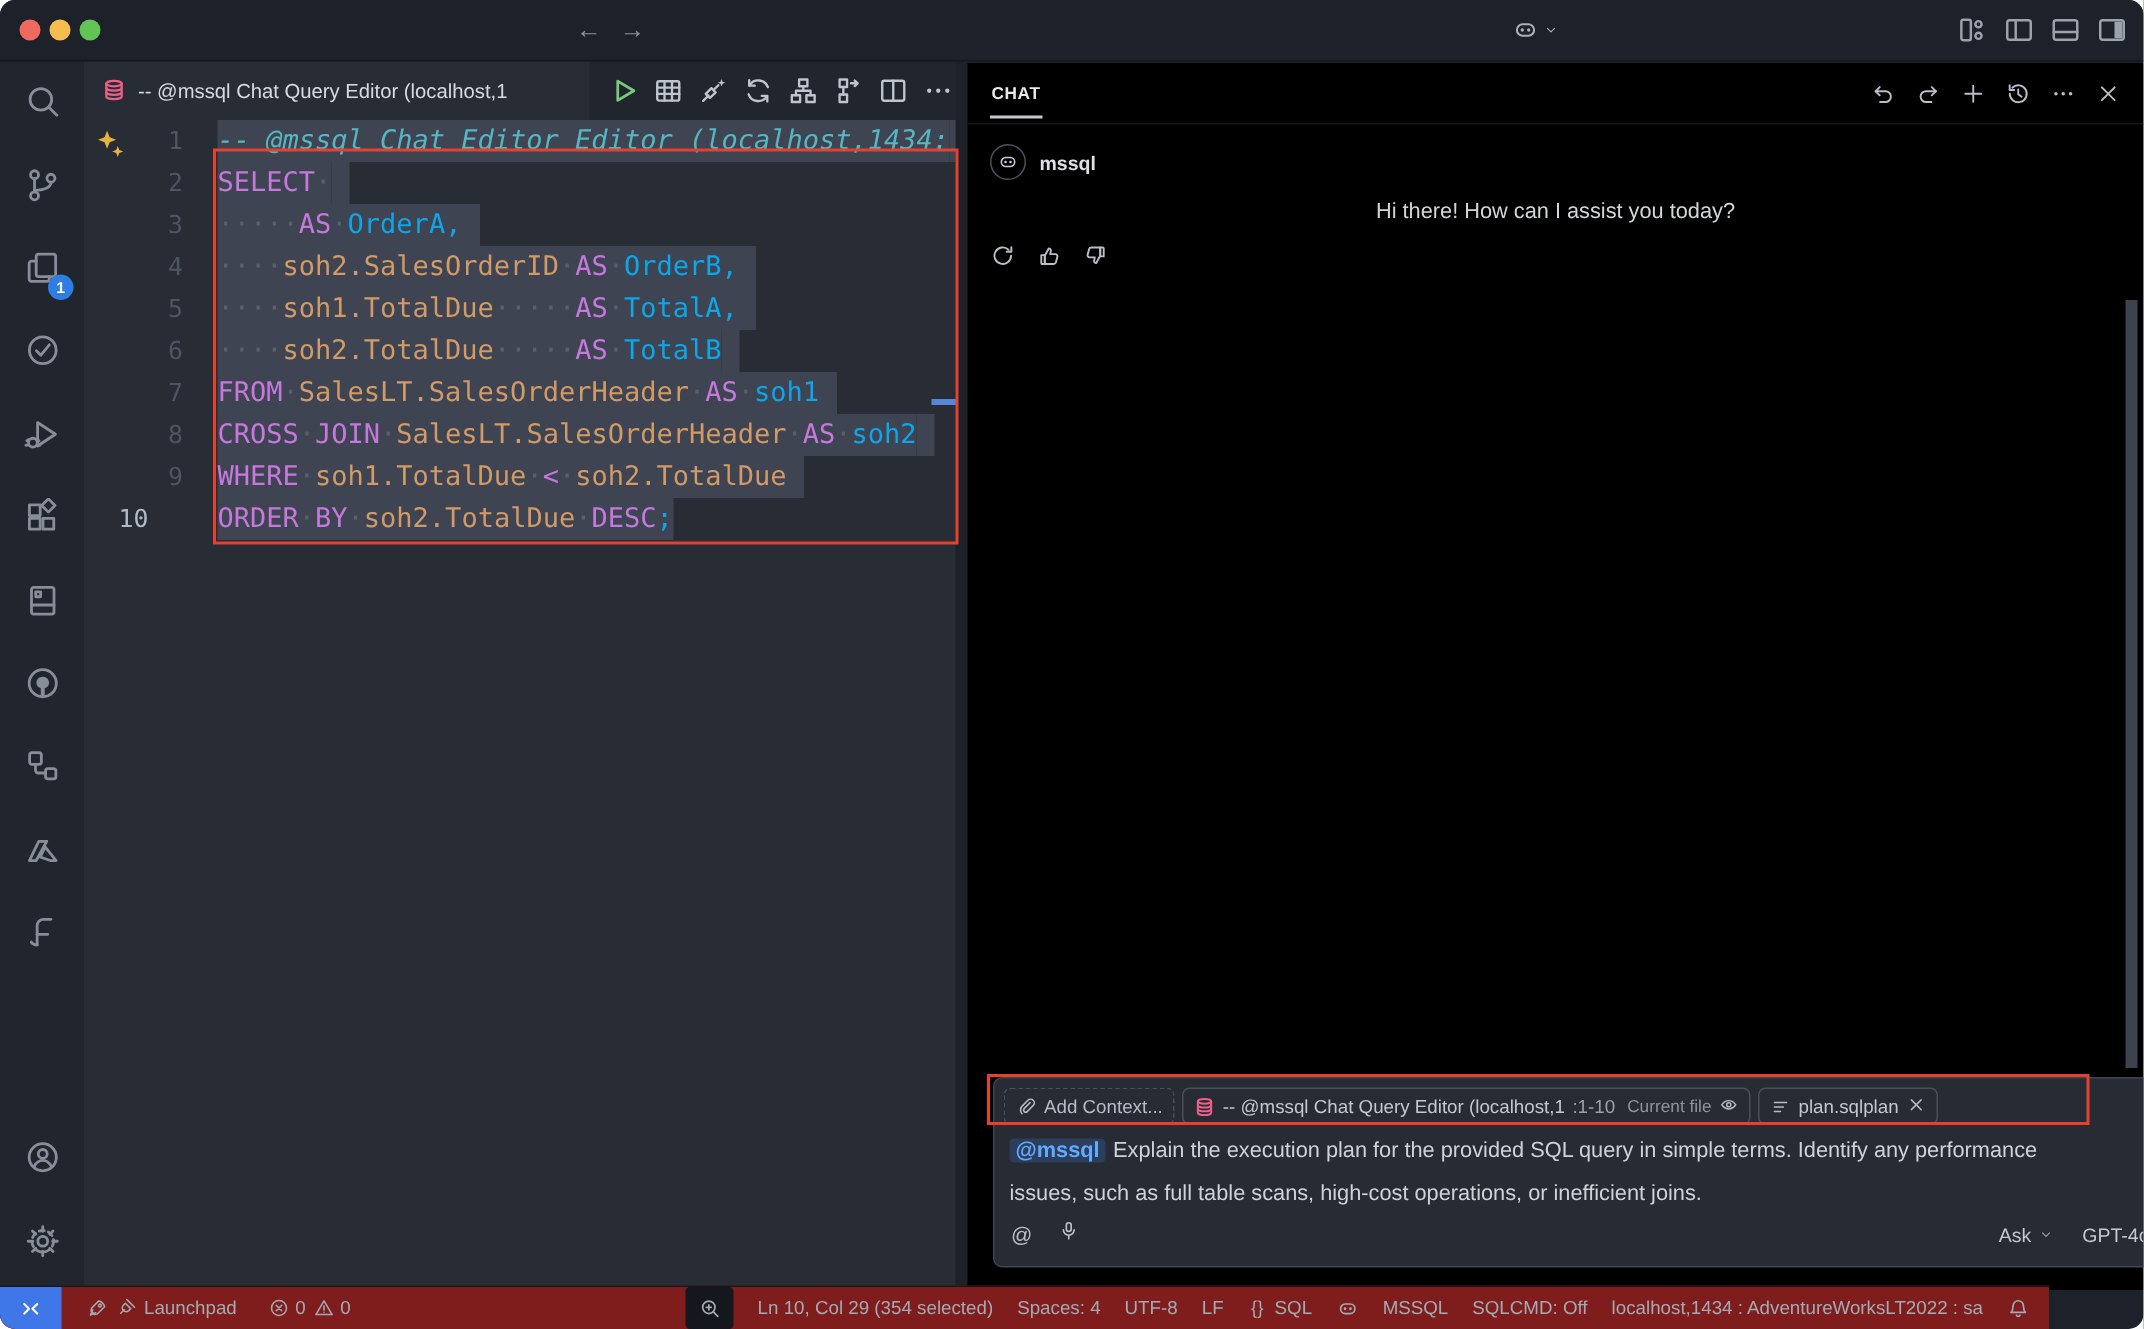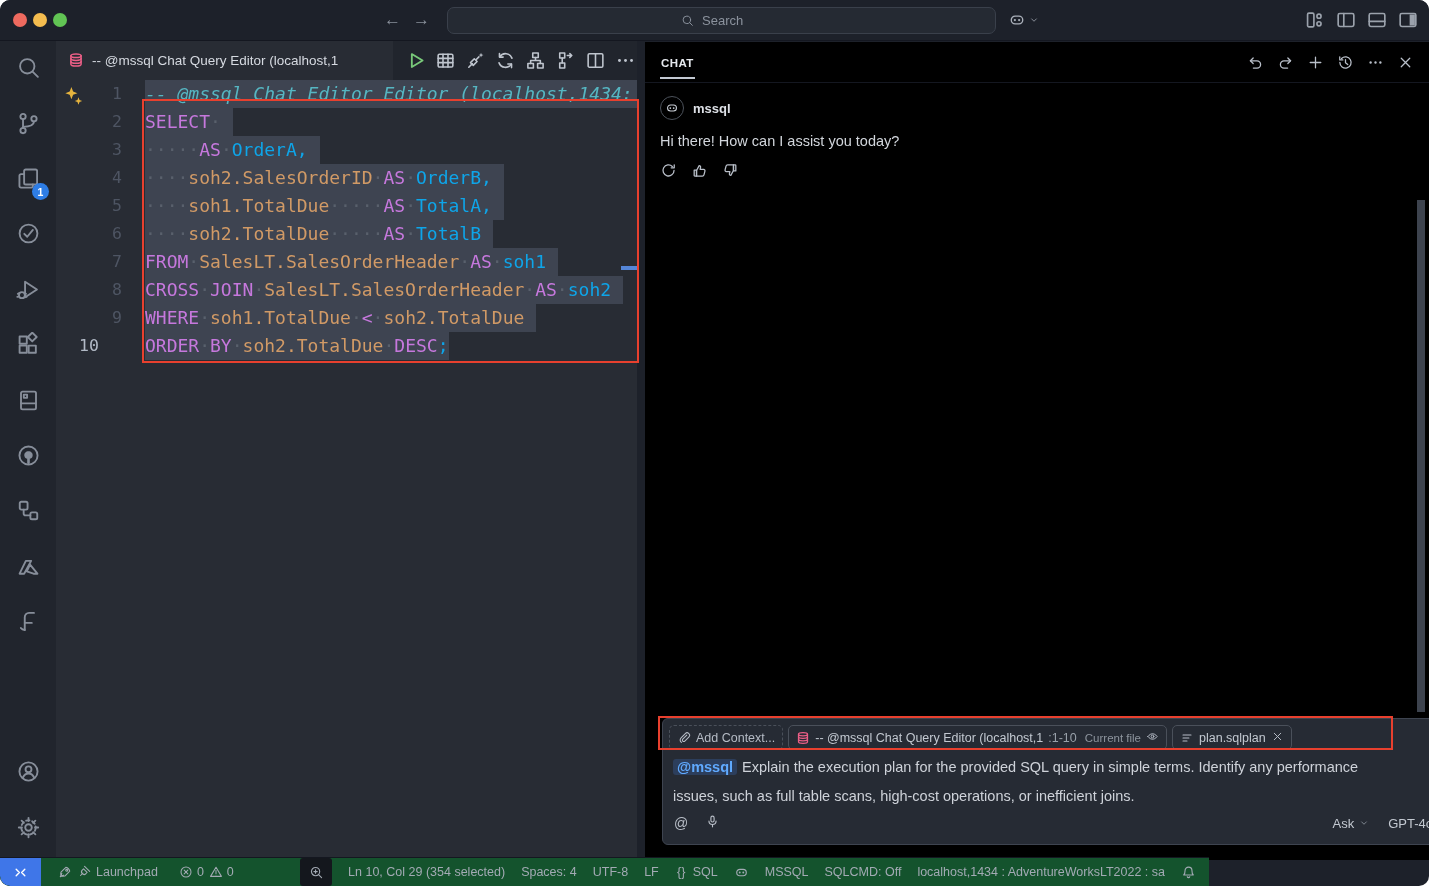--- a/index.html
+++ b/index.html
@@ -63,21 +63,21 @@
   
   #chat{position:absolute;left:645px;top:42px;width:784px;height:818px;background:#000000;}
   #chat-header{height:40px;display:flex;align-items:center;border-bottom:1px solid #141720;padding:0 15px;}
   #chat-title{font-size:11.5px;font-weight:bold;color:#e6e9ee;letter-spacing:.4px;border-bottom:2px solid #c3c9d2;padding:11px 1px 8px;}
   #chat-actions{margin-left:auto;display:flex;gap:13px;color:#b9bfc9;align-items:center;}
   .ch-btn{width:17px;height:17px;display:flex;}
   .ch-btn .icon{width:17px;height:17px;}
   #msg-head{display:flex;align-items:center;gap:9px;margin:13px 15px 0;}
   #msg-avatar{width:22px;height:22px;border:1px solid #4c525b;border-radius:50%;display:flex;align-items:center;justify-content:center;color:#c9ced6;}
   #msg-author{font-size:13px;font-weight:bold;color:#dde0e6;}
-  #msg-text{margin:13px 15px 0;font-size:14.5px;color:#d2d6dc;}
+  #msg-text{margin:13px 15px 0;font-size:14.5px;color:#d2d6dc;text-align:center;}
   #msg-actions{margin:13px 15px 0;display:flex;gap:14px;color:#b9bfc9;}
   .msg-btn{width:17px;height:17px;display:flex;}
   .msg-btn .icon{width:17px;height:17px;}
   #chat-scroll{position:absolute;left:1417px;top:200px;width:8px;height:512px;background:#3d434e;z-index:6;}
 
   
   #chat-input{position:absolute;left:17px;top:676px;width:849px;height:127px;background:#262b34;border:1px solid #3e4450;border-radius:6px;box-sizing:border-box;}
   #chips{position:absolute;left:6px;top:6px;display:flex;gap:5px;align-items:center;}
   .chip{height:23px;border:1px solid #4a505a;border-radius:5px;display:flex;align-items:center;gap:5px;padding:0 7px;font-size:12.5px;color:#c3c9d1;background:#262b34;white-space:nowrap;}
   .chip.dashed{border-style:dashed;color:#b6bcc6;}
@@ -89,21 +89,21 @@
   .mention{background:#2c3e5c;color:#60aaff;border-radius:3px;padding:0 4px;margin-right:5px;font-weight:bold;}
   #input-controls{position:absolute;left:11px;right:12px;bottom:9px;height:24px;display:flex;align-items:center;color:#b9bfc8;}
   #ic-left{display:flex;gap:17px;align-items:center;}
   #ic-right{margin-left:auto;display:flex;gap:19px;align-items:center;}
   .drop{display:flex;gap:5px;align-items:center;font-size:13px;color:#c3c9d1;}
   .drop .icon{color:#9aa1ab;}
   #send-group{display:flex;gap:4px;align-items:center;}
   #at-btn{font-size:14px;color:#b9bfc8;}
 
   
-  #statusbar{position:absolute;left:0;bottom:0;width:1209px;height:28px;background:#14532d;border-top:1px solid #141720;display:flex;align-items:center;color:#a3aab4;font-size:12.5px;z-index:5;}
+  #statusbar{position:absolute;left:0;bottom:0;width:1366px;height:28px;background:#7f1d1d;border-top:1px solid #141720;display:flex;align-items:center;color:#a3aab4;font-size:12.5px;z-index:5;}
   #remote{width:41px;height:28px;background:#3f76e8;border-radius:0 0 0 10px;display:flex;align-items:center;justify-content:center;color:#fff;flex:none;}
   #sb-left{display:flex;align-items:center;gap:21px;margin-left:17px;}
   .sb-item{display:flex;align-items:center;gap:5px;white-space:nowrap;}
   .sb-item .icon{color:#a3aab4;}
   #sb-right{margin-left:auto;display:flex;align-items:center;gap:16px;margin-right:13px;}
   .sb-box{width:32px;height:28px;background:#14171d;display:flex;align-items:center;justify-content:center;border-radius:3px;}
   .prob{display:flex;align-items:center;gap:4px;}
 
   
   .annot{position:absolute;border:2.5px solid #e8402e;pointer-events:none;z-index:50;box-sizing:border-box;}
@@ -115,29 +115,20 @@
 
 <div id="window">
 
   <div id="titlebar">
     <span class="tl" id="tl-close"></span>
     <span class="tl" id="tl-min"></span>
     <span class="tl" id="tl-zoom"></span>
     <div id="nav">
       <span class="ticon">←</span>
       <span class="ticon">→</span>
-    </div>
-    <div id="search-box">
-      <span class="icon i13">
-          <svg viewBox="0 0 16 16" fill="none" stroke="currentColor" stroke-width="1.2" stroke-linecap="round" stroke-linejoin="round">
-            <circle cx="7.2" cy="7.2" r="4.6"></circle>
-            <path d="M10.6 10.6L14 14"></path>
-          </svg>
-        </span>
-      <input id="search-input" placeholder="Search" style="">
     </div>
     <div id="copilot-menu">
       <span class="icon i18">
           <svg viewBox="0 0 16 16" fill="none" stroke="currentColor" stroke-width="1.2" stroke-linecap="round" stroke-linejoin="round">
             <rect x="2.9" y="4.6" width="10.2" height="6.8" rx="3.4"></rect>
             <circle cx="6.1" cy="8" r="1" fill="currentColor" stroke="none"></circle>
             <circle cx="9.9" cy="8" r="1" fill="currentColor" stroke="none"></circle>
           </svg>
         </span>
       <span class="icon i10">

